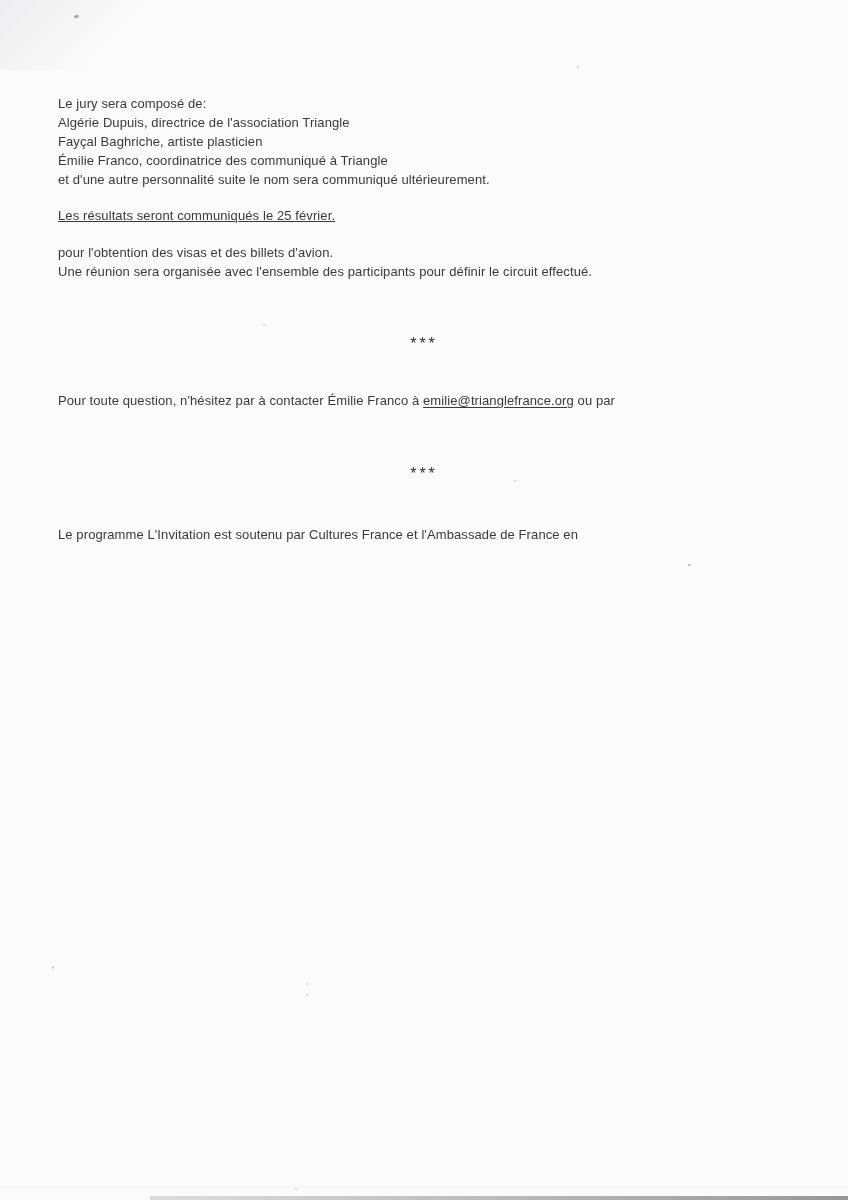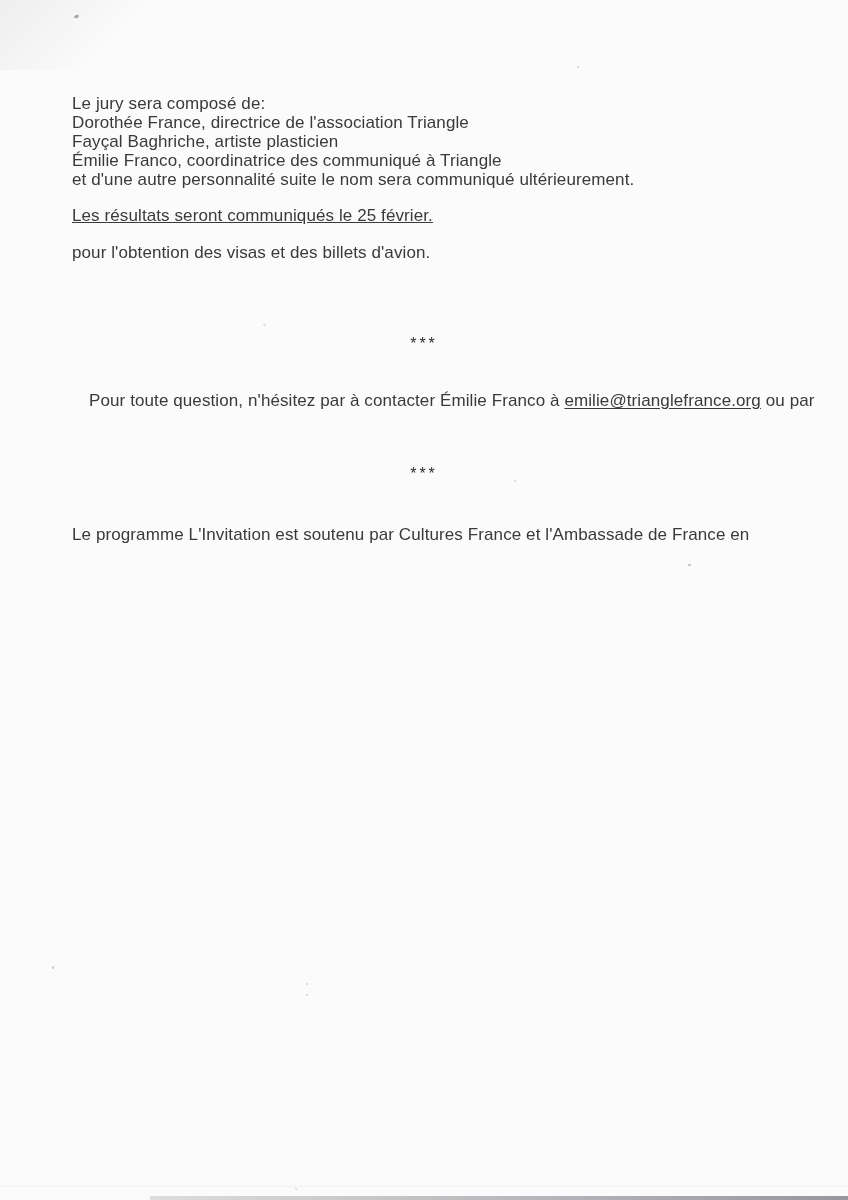--- a/index.html
+++ b/index.html
@@ -18,31 +18,31 @@
   
   .corner-shade {
     position: absolute;
     top: 0; left: 0;
     width: 220px; height: 70px;
     background: linear-gradient(135deg, rgba(120,118,124,0.10) 0%, rgba(120,118,124,0.0) 55%);
     pointer-events: none;
   }
   .para {
     position: absolute;
-    left: 72px;
-    font-size: 17px;
+    left: 58px;
+    font-size: 13px;
     line-height: 19px;
     letter-spacing: 0.1px;
     white-space: nowrap;
   }
   .line { height: 19px; }
   #jury      { top: 94px; }
   #results   { top: 206px; text-decoration: underline; }
   #nextsteps { top: 243px; }
-  #contact   { top: 391px; margin-left: 17px; }
+  #contact   { top: 391px; }
   #support   { top: 525px; }
   .separator {
     position: absolute;
     left: 0; right: 0;
     text-align: center;
     font-size: 16px;
     line-height: 19px;
     letter-spacing: 3px;
     color: #2f2f2f;
   }
@@ -85,32 +85,33 @@
     pointer-events: none;
   }
 </style>
 </head>
 <body>
 
 <div class="corner-shade"></div>
 
 <div id="jury" class="para">
   <div class="line">Le jury sera composé de:</div>
-  <div class="line">Dorothée France, directrice de l'association Triangle</div>
+  <div class="line">Algérie Dupuis, directrice de l'association Triangle</div>
   <div class="line">Fayçal Baghriche, artiste plasticien</div>
   <div class="line">Émilie Franco, coordinatrice des communiqué à Triangle</div>
   <div class="line">et d'une autre personnalité suite le nom sera communiqué ultérieurement.</div>
 </div>
 
 <div id="results" class="para">
   <div class="line">Les résultats seront communiqués le 25 février.</div>
 </div>
 
 <div id="nextsteps" class="para">
   <div class="line">pour l'obtention des visas et des billets d'avion.</div>
+  <div class="line">Une réunion sera organisée avec l'ensemble des participants pour définir le circuit effectué.</div>
 </div>
 
 <div id="sep1" class="separator">***</div>
 
 <div id="contact" class="para">
   <div class="line"><span>Pour toute question, n'hésitez par à contacter Émilie Franco à </span><a class="email-link" href="#">emilie@trianglefrance.org</a><span> ou par</span></div>
 </div>
 
 <div id="sep2" class="separator">***</div>
 

